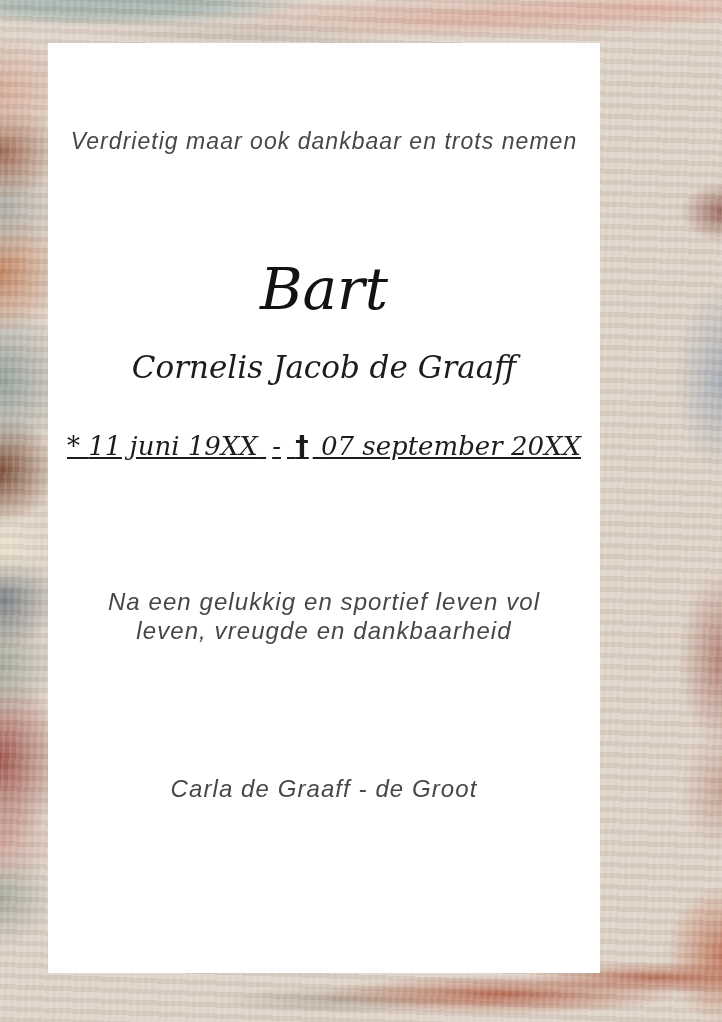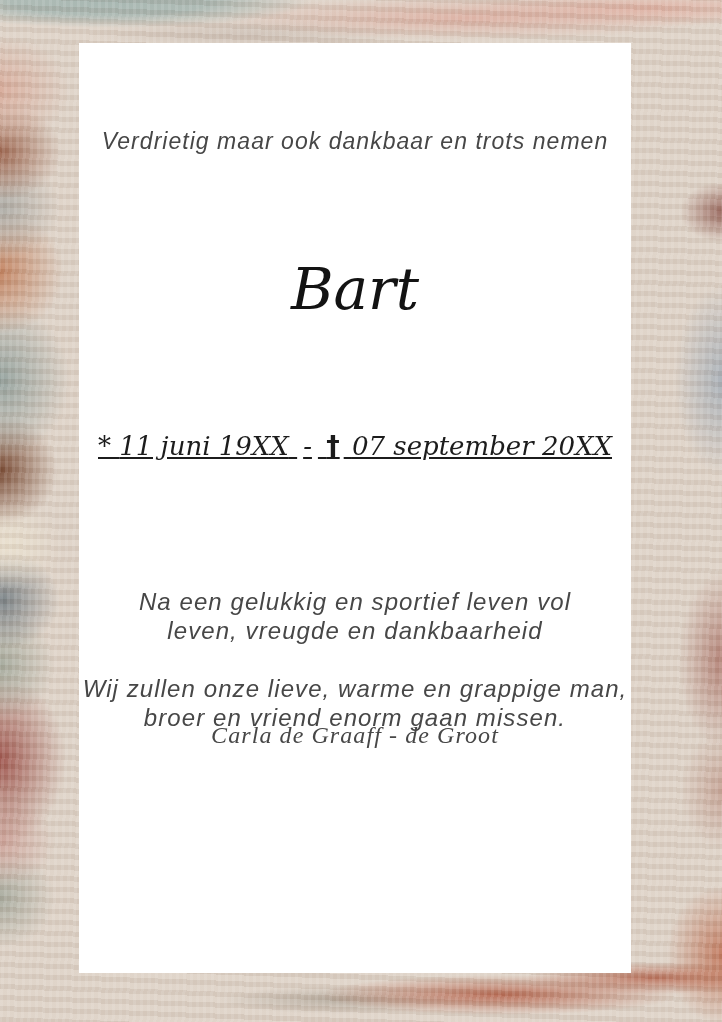--- a/index.html
+++ b/index.html
@@ -53,21 +53,20 @@
       radial-gradient(ellipse 120px 14px at 340px 1000px, rgba(150,140,125,0.6) 0%, rgba(150,140,125,0) 100%);
   }
 
   .card {
     position: absolute;
     left: 48px;
     top: 43px;
     width: 552px;
     height: 930px;
     background: #ffffff;
-    margin-left: 31px;
   }
 
   .text-block {
     position: absolute;
     left: 0;
     right: 0;
     text-align: center;
   }
 
   .sans {
@@ -91,53 +90,50 @@
   .dates .sep   { margin: 0 6px; }
   .dates .cross {
     font-family: "DejaVu Sans", sans-serif;
     font-style: normal;
     font-weight: 700;
     font-size: 27px;
     margin-right: 4px;
   }
   .tribute  { top: 544px; font-size: 24px; line-height: 29px; }
   .farewell { top: 631px; font-size: 24px; line-height: 29px; }
-  .spouse   { top: 678px; font-size: 24px; line-height: 29px; font-family: Liberation Serif, serif; }
+  .spouse   { top: 731px; font-size: 24px; line-height: 29px; }
   .family   { top: 775px; font-size: 24px; line-height: 29px; }
 </style>
 </head>
 <body>
 
 <div class="page">
   <div class="bark-background"></div>
 
   <div class="card">
 
     <div class="text-block intro sans">
       <div>Verdrietig maar ook dankbaar en trots nemen</div>
     </div>
 
     <div class="text-block first-name serif">Bart</div>
 
+    <div class="text-block full-name serif">Cornelis Jacob de Graaff</div>
 
     <div class="text-block dates serif">
       <span class="birth-sym">*</span>
       <span>11 juni 19XX</span>
       <span class="sep">-</span>
       <span class="cross">†</span>
       <span>07 september 20XX</span>
     </div>
 
     <div class="text-block tribute sans">
       <div>Na een gelukkig en sportief leven vol</div>
       <div>leven, vreugde en dankbaarheid</div>
     </div>
 
-    <div class="text-block farewell sans">
-      <div>Wij zullen onze lieve, warme en grappige man,</div>
-      <div>broer en vriend enorm gaan missen.</div>
-    </div>
 
     <div class="text-block spouse sans">Carla de Graaff - de Groot</div>
 
 
   </div>
 </div>
 
 </body></html>

